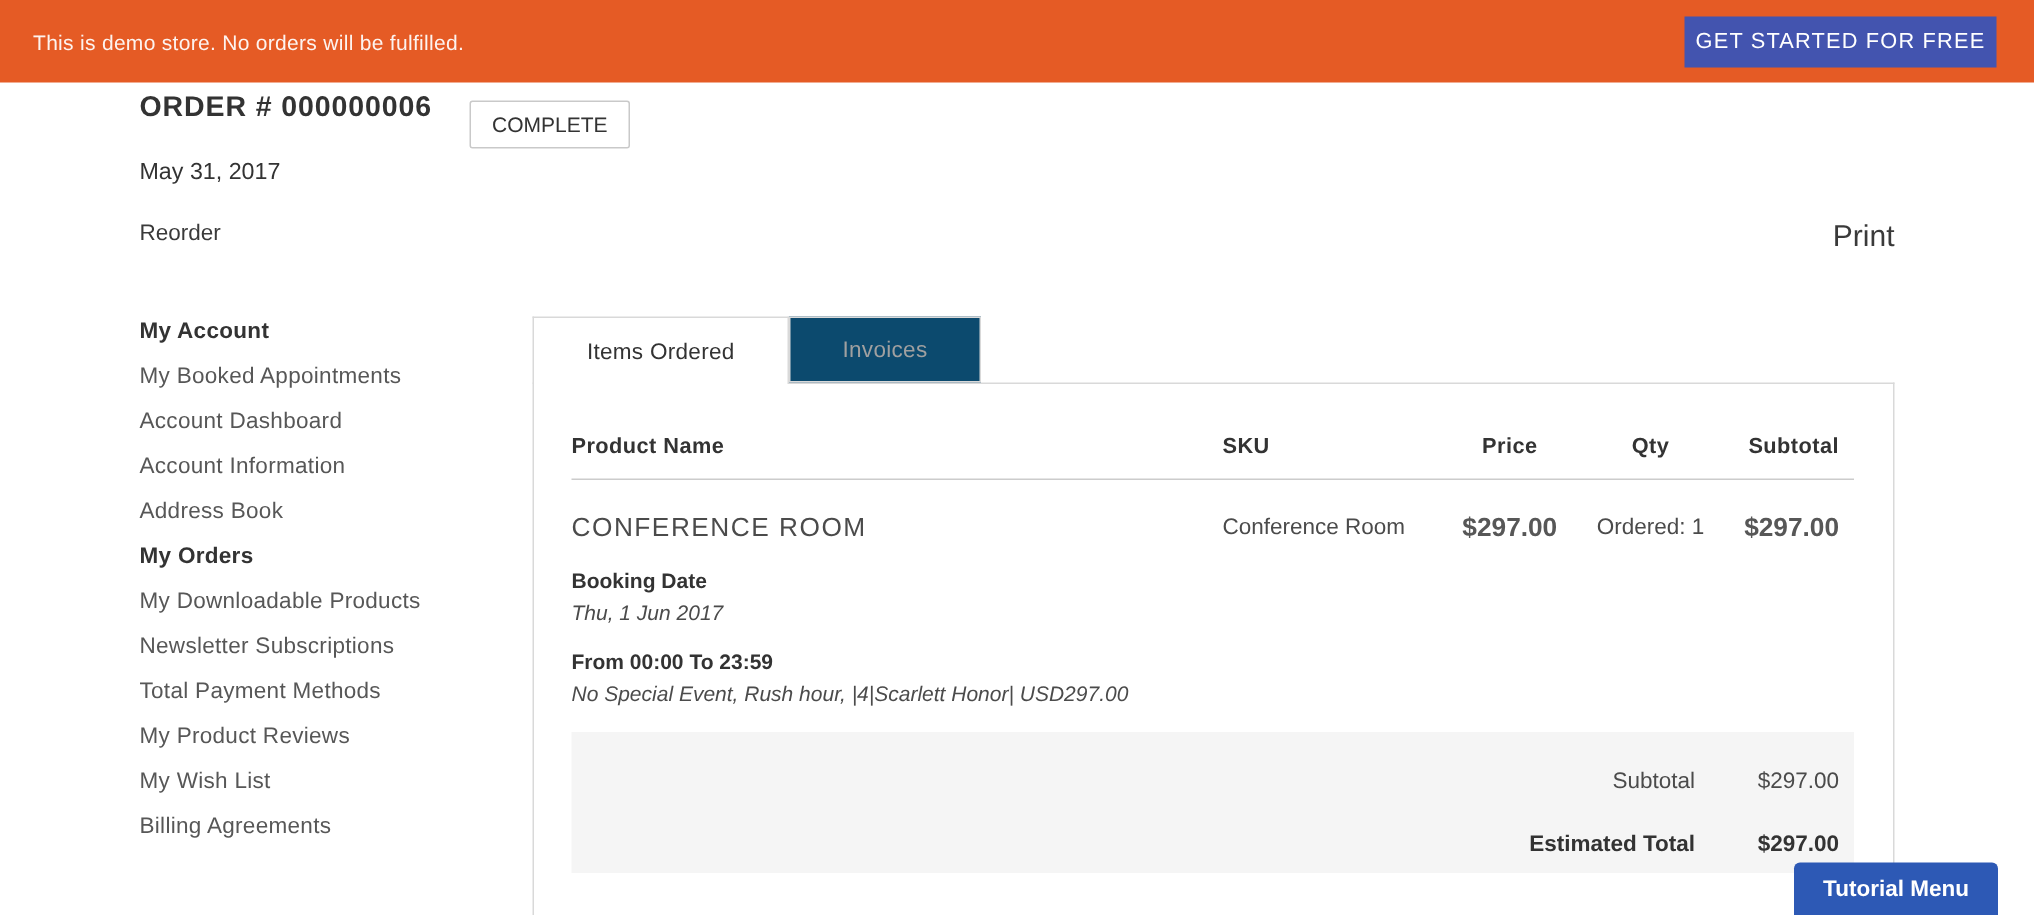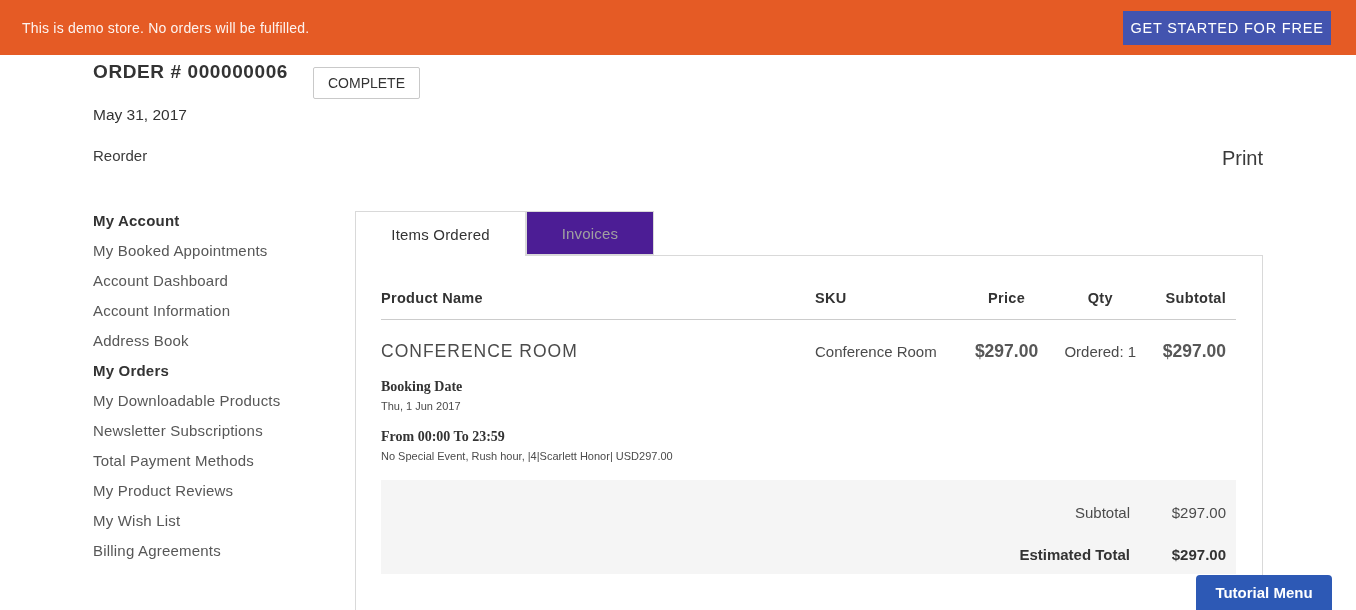--- a/index.html
+++ b/index.html
@@ -65,21 +65,21 @@
     display: flex; align-items: center; justify-content: center;
     font-size: 15px; cursor: pointer; letter-spacing: 0.2px;
   }
   .tab-active {
     left: 355px; width: 171px; height: 45px;
     background: #ffffff; border: 1px solid #d9d9d9; border-bottom: none;
     color: #333333; z-index: 2;
   }
   .tab-inactive {
     left: 526px; width: 128px;
-    background: #4c1d95; border: 1px solid #d9d9d9;
+    background: #0c4a6e; border: 1px solid #d9d9d9;
     color: #a0a0a0; z-index: 1;
   }
 
   
   .panel {
     position: absolute; left: 355px; top: 255px; width: 908px; height: 356px;
     background: #ffffff; border: 1px solid #d9d9d9; border-bottom: none;
   }
   .table-wrap { padding: 0 26px 0 25px; }
 
@@ -94,22 +94,22 @@
   .col-price   { width: 88px;  text-align: center; }
   .col-qty     { width: 100px; text-align: center; }
   .col-sub     { width: 86px;  text-align: right; padding-right: 10px; }
 
   .trow { display: flex; padding-top: 21px; }
   .pname { font-size: 17.5px; color: #4b4b4b; letter-spacing: 1px; }
   .sku-val { font-size: 15px; color: #4b4b4b; padding-top: 2px; }
   .money { font-size: 17.5px; font-weight: 700; color: #575757; }
   .qty-val { font-size: 15px; color: #4b4b4b; padding-top: 2px; }
 
-  .opt-label { font-size: 14px; font-weight: 700; color: #333333; margin-top: 17px; font-family: Liberation Serif, serif; }
-  .opt-value { font-size: 11px; color: #4b4b4b; margin-top: 5px; }
+  .opt-label { font-size: 14px; font-weight: 700; color: #333333; margin-top: 17px; }
+  .opt-value { font-size: 14px; color: #4b4b4b; margin-top: 5px; font-style: italic; }
 
   
   .totals {
     margin-top: 18px; background: #f5f5f5; height: 94px;
     padding-top: 24px;
   }
   .total-row { display: flex; justify-content: flex-end; align-items: center; margin-bottom: 25px; }
   .total-label { font-size: 15px; color: #4b4b4b; text-align: right; }
   .total-value { width: 106px; font-size: 15px; color: #4b4b4b; text-align: right; padding-right: 10px; }
   .total-row.grand .total-label,

